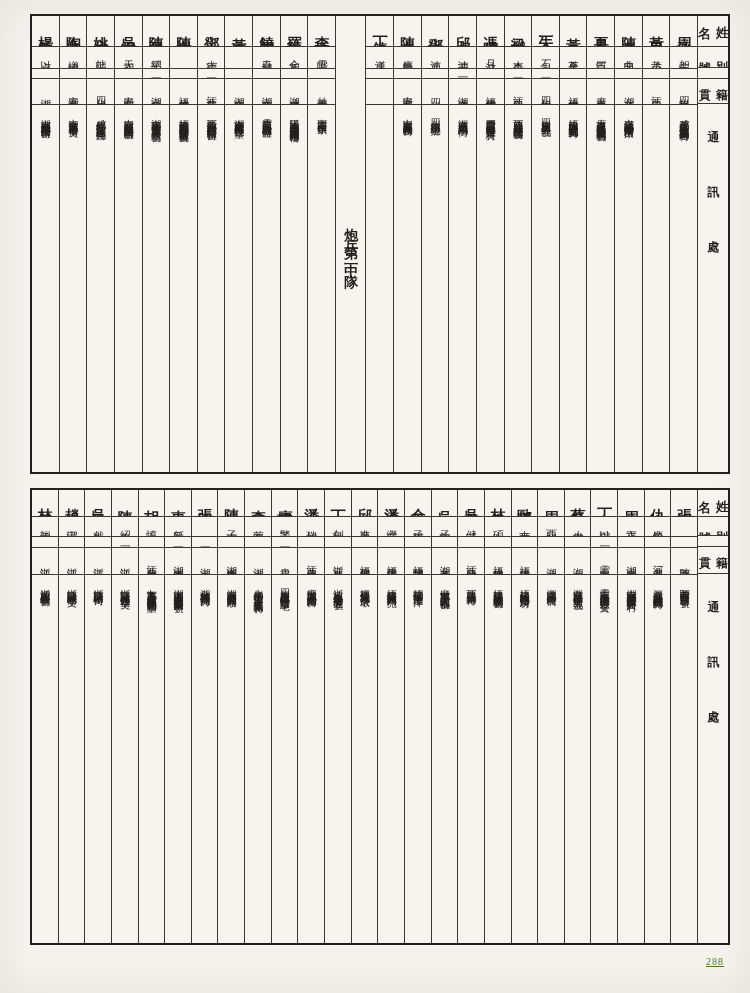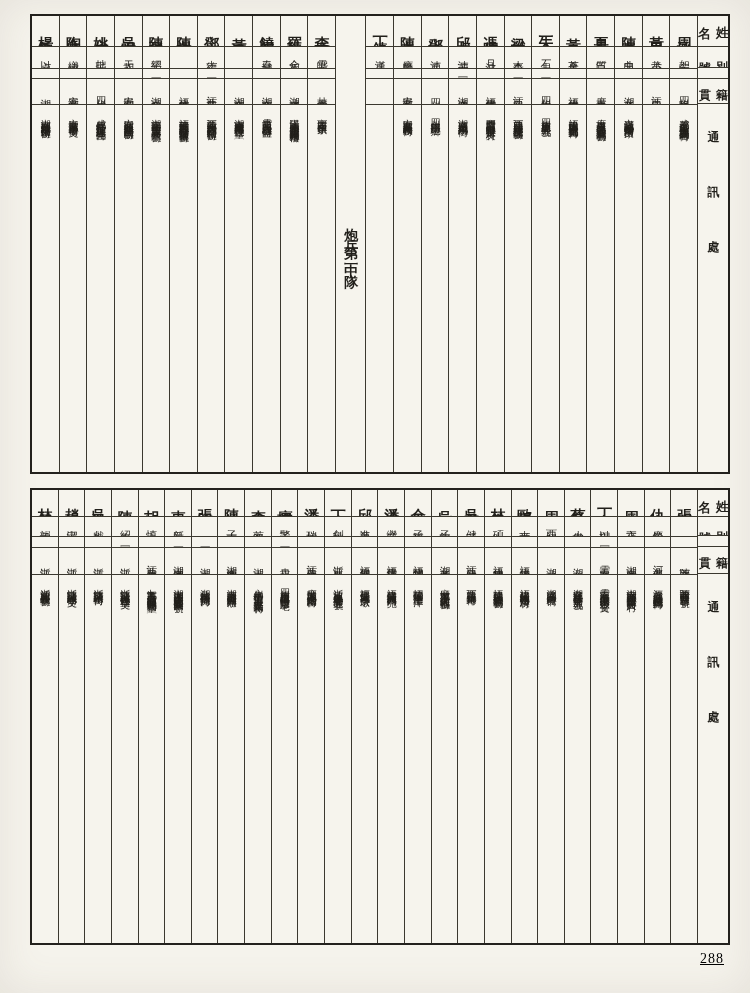--- a/index.html
+++ b/index.html
@@ -60,21 +60,21 @@
   .heading-t{font-size:14px;font-weight:600;letter-spacing:9px;}
 
   .h-name-t{font-size:13px;font-weight:600;letter-spacing:26px;}
   .h-alias-t{font-size:12px;font-weight:600;letter-spacing:9px;}
   .h-age-t{font-size:10.5px;font-weight:600;letter-spacing:1px;}
   .h-origin-t{font-size:12px;font-weight:600;letter-spacing:18px;}
   .h-addr-t{font-size:12px;font-weight:600;letter-spacing:55px;height:100%;padding-top:10px;}
 
   .pagenum{
     position:absolute;right:26px;bottom:26px;
-    font-size:14px;letter-spacing:1px;color:#000000;text-decoration:underline;
+    font-size:10px;letter-spacing:1px;color:#4d7c0f;text-decoration:underline;
   }
 </style>
 </head>
 <body>
 
 <div class="page">
 
   <div class="rtable" id="top-table">
     <div class="col header">
       <div class="c c-name">

